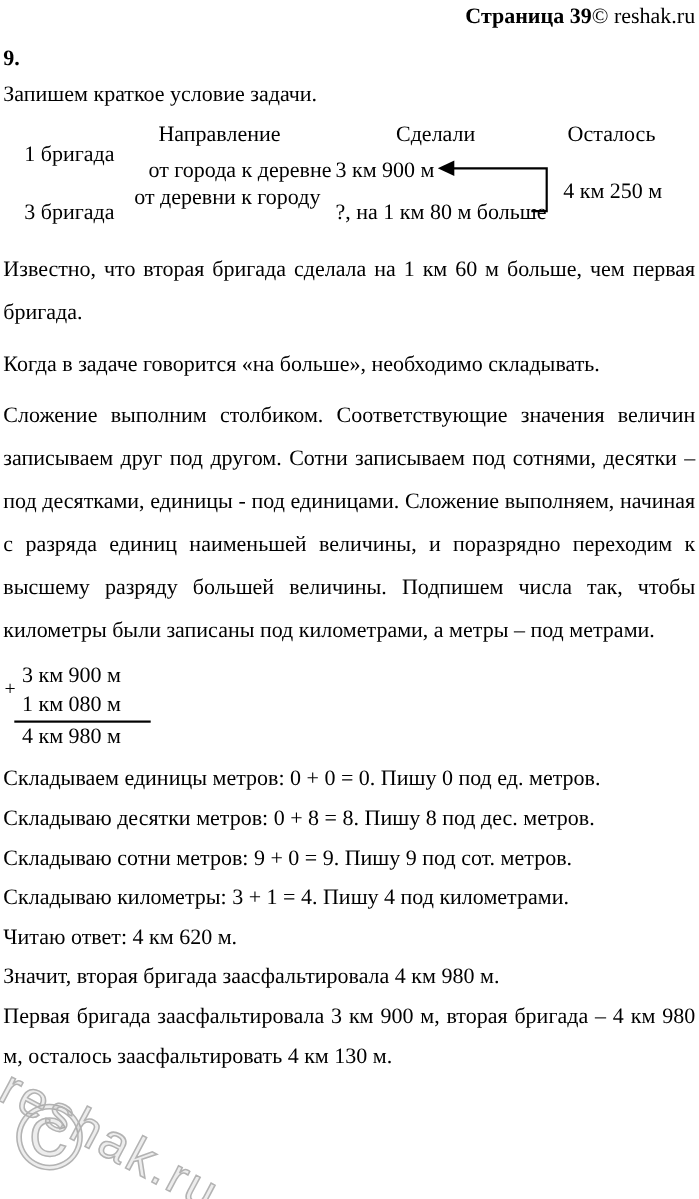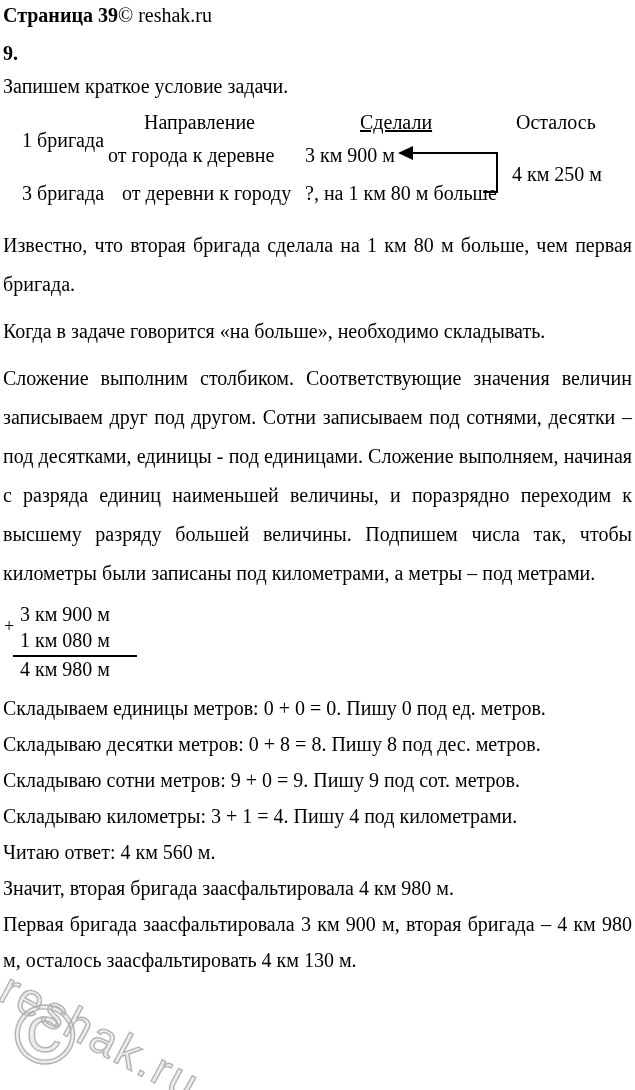--- a/index.html
+++ b/index.html
@@ -14,21 +14,21 @@
   }
   .page-content {
     position: relative;
     z-index: 1;
     padding: 2px 3px 0 3px;
     box-sizing: border-box;
   }
   
   .doc-header {
     display: flex;
-    justify-content: flex-start;
+    justify-content: flex-end;
     align-items: baseline;
     line-height: 26px;
   }
   .page-title { font-weight: bold; }
   
   .task-number { font-weight: bold; line-height: 30px; margin-top: 10px; }
   
   .intro { margin: 4px 0 0 0; line-height: 28px; }
 
   
@@ -119,55 +119,55 @@
     <span class="page-title">Страница 39</span>
     <span class="copyright">© reshak.ru</span>
   </div>
 
   <div class="task-number">9.</div>
 
   <p class="intro">Запишем краткое условие задачи.</p>
 
   <div class="cond-table">
     <span class="ct-cell" style="left:141px; top:2px;">Направление</span>
-    <span class="ct-cell" style="left:357px; top:2px;text-decoration:underline;">Сделали</span>
+    <span class="ct-cell" style="left:357px; top:2px;">Сделали</span>
     <span class="ct-cell" style="left:513px; top:2px;">Осталось</span>
 
     <span class="ct-cell" style="left:19px;  top:20px;">1 бригада</span>
-    <span class="ct-cell" style="left:105px; top:35px;">от города к деревне</span>
+    <span class="ct-cell" style="left:132px; top:35px;">от города к деревне</span>
     <span class="ct-cell" style="left:302px; top:35px;">3 км 900 м</span>
 
     <span class="ct-cell" style="left:19px;  top:73px;">3 бригада</span>
-    <span class="ct-cell" style="left:119px; top:73px;">от деревни к городу</span>
+    <span class="ct-cell" style="left:119px; top:59px;">от деревни к городу</span>
     <span class="ct-cell" style="left:302px; top:73px;">?, на 1 км 80 м больше</span>
 
     <span class="ct-cell" style="left:509px; top:54px;">4 км 250 м</span>
 
     <svg class="ct-svg" width="629" height="118" viewBox="0 0 629 118">
       <polyline points="408,45 494,45 494,84 480,84" fill="none" stroke="#000" stroke-width="2"></polyline>
       <polygon points="395,45 410,38 410,52" fill="#000"></polygon>
     </svg>
   </div>
 
-  <p class="body">Известно, что вторая бригада сделала на 1 км 80 м больше, чем первая бригада.</p>
+  <p class="body">Известно, что вторая бригада сделала на 1 км 60 м больше, чем первая бригада.</p>
   <p class="body">Когда в задаче говорится «на больше», необходимо складывать.</p>
   <p class="body">Сложение выполним столбиком. Соответствующие значения величин записываем друг под другом. Сотни записываем под сотнями, десятки – под десятками, единицы - под единицами. Сложение выполняем, начиная с разряда единиц наименьшей величины, и поразрядно переходим к высшему разряду большей величины. Подпишем числа так, чтобы километры были записаны под километрами, а метры – под метрами.</p>
 
   <div class="column-add">
     <span class="plus">+</span>
     <div class="add-rows">
       <div class="add-row">3 км 900 м</div>
       <div class="add-row">1 км 080 м</div>
       <div class="add-row result">4 км 980 м</div>
     </div>
     <div class="add-line"></div>
   </div>
 
   <p class="step">Складываем единицы метров:  0 + 0 = 0. Пишу 0 под ед. метров.</p>
   <p class="step">Складываю десятки метров:  0 + 8 = 8. Пишу 8 под дес. метров.</p>
   <p class="step">Складываю сотни метров:  9 + 0 = 9. Пишу 9 под сот. метров.</p>
   <p class="step">Складываю километры:  3 + 1 = 4. Пишу 4 под километрами.</p>
 
-  <p class="line">Читаю ответ: 4 км 560 м.</p>
+  <p class="line">Читаю ответ: 4 км 620 м.</p>
   <p class="line">Значит, вторая бригада заасфальтировала 4 км 980 м.</p>
   <p class="line multi">Первая бригада заасфальтировала 3 км 900 м, вторая бригада – 4 км 980 м, осталось заасфальтировать 4 км 130 м.</p>
 
 </div>
 
 </body></html>

